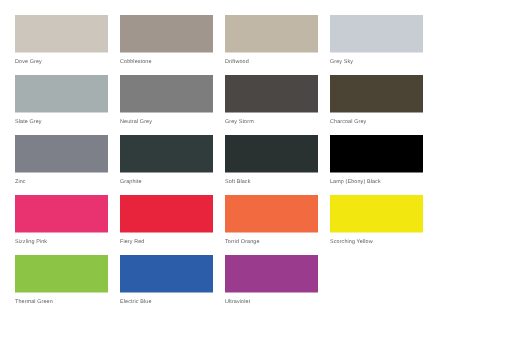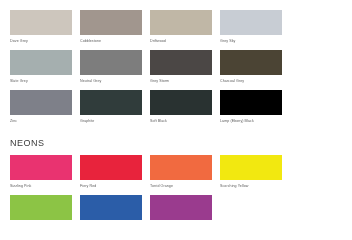--- a/index.html
+++ b/index.html
@@ -107,21 +107,20 @@
           <div class="swatch-label">Soft Black</div>
         </div>
         <div class="swatch-cell">
           <span class="swatch-chip" style="background-color: rgb(0, 0, 0);"></span>
           <div class="swatch-label">Lamp (Ebony) Black</div>
         </div>
       </div>
   </div>
 
   <div class="neons-section">
-    <div class="section-heading">NEONS</div>
     <div class="swatch-grid">
         <div class="swatch-cell">
           <span class="swatch-chip" style="background-color: rgb(233, 51, 112);"></span>
           <div class="swatch-label">Sizzling Pink</div>
         </div>
         <div class="swatch-cell">
           <span class="swatch-chip" style="background-color: rgb(232, 35, 60);"></span>
           <div class="swatch-label">Fiery Red</div>
         </div>
         <div class="swatch-cell">

